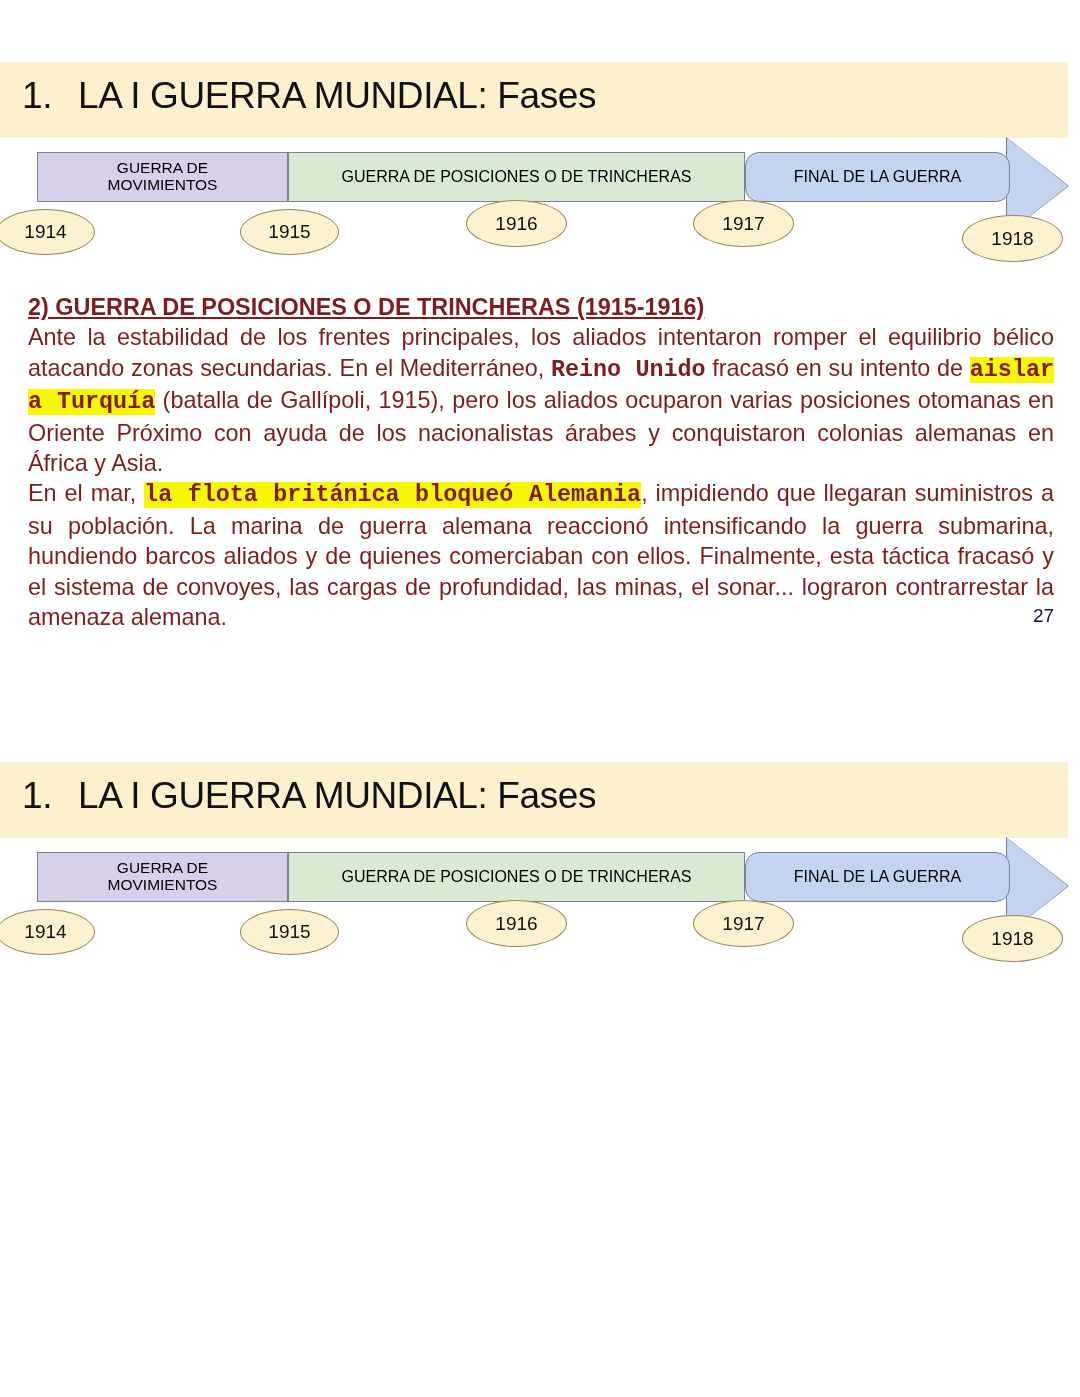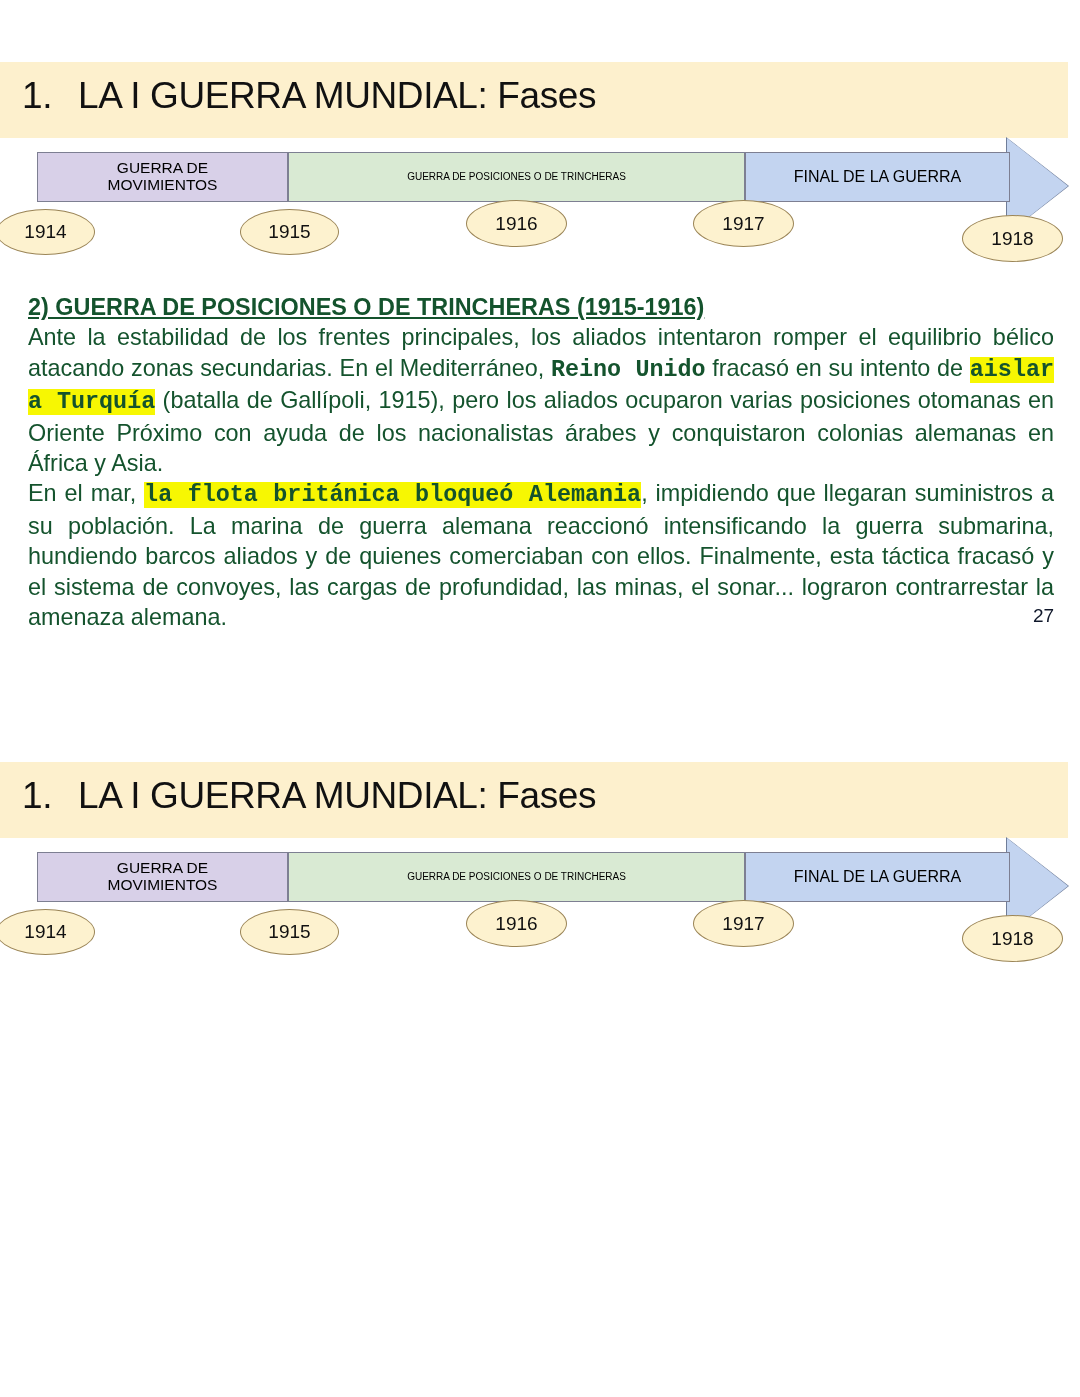--- a/index.html
+++ b/index.html
@@ -94,27 +94,28 @@
   #seg-movimientos {
     left: 37px;
     width: 251px;
     background: #d8d0e8;
     font-size: 15.5px;
   }
   #seg-trincheras {
     left: 288px;
     width: 457px;
     background: #d9ead3;
-    font-size: 10px;
+    font-size: 16px;
   }
   #seg-final {
     left: 745px;
     width: 265px;
     background: #c3d4f0;
     font-size: 16px;
+    border-radius: 14px;
   }
 
   .year-oval {
     position: absolute;
     box-sizing: border-box;
     background: #fdf2cf;
     border: 1px solid #9b8557;
     border-radius: 50%;
     display: flex;
     align-items: center;
@@ -131,21 +132,21 @@
 
   
   .body-text {
     position: absolute;
     left: 28px;
     width: 1026px;
     font-size: 23.4px;
     line-height: 30.4px;
     text-align: justify;
     text-justify: inter-word;
-    color: #14532d;
+    color: #7f1d1d;
   }
   #body-1 { top: 292px; }
 
   .body-text p { margin: 0; }
 
   .sect-head {
     font-weight: bold;
     text-decoration: underline;
     text-underline-offset: 2px;
   }

